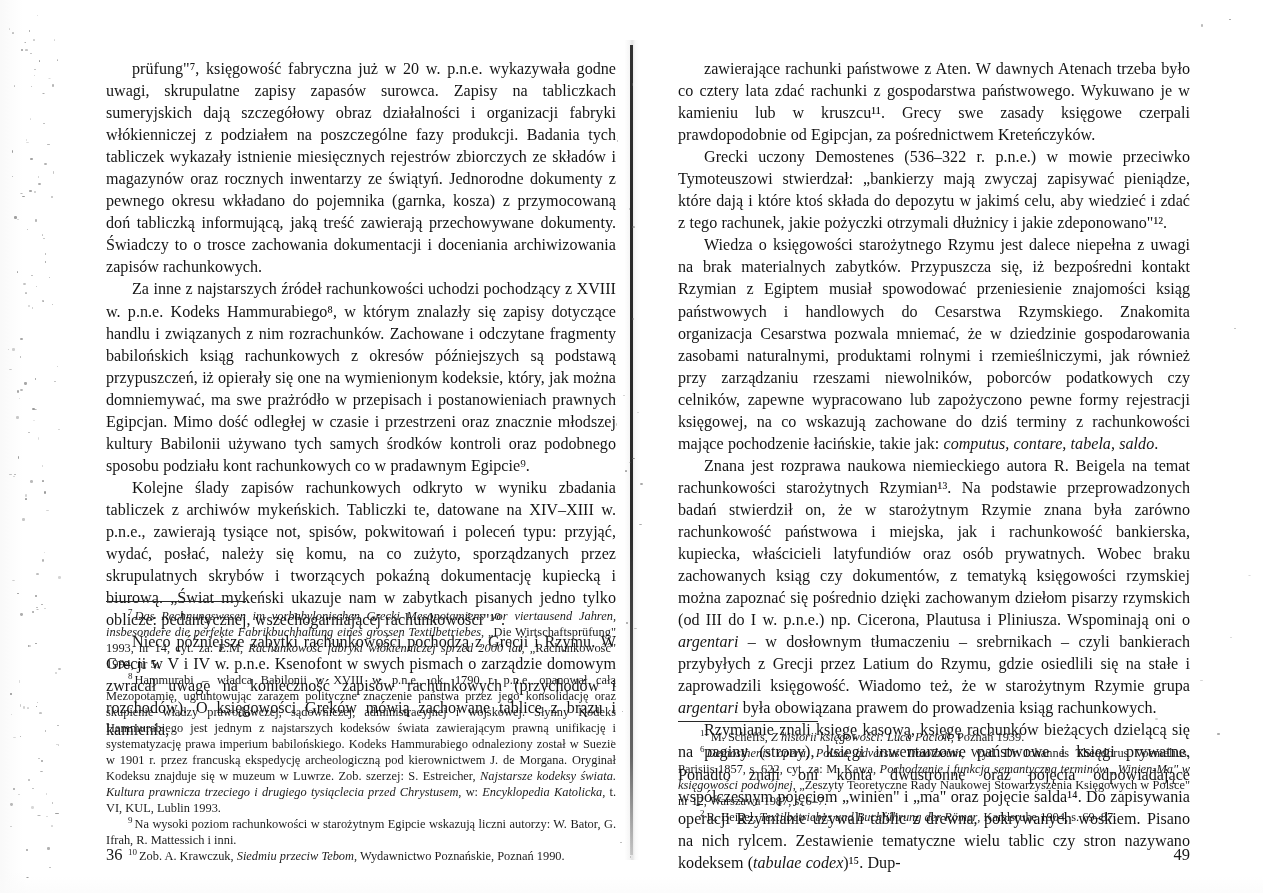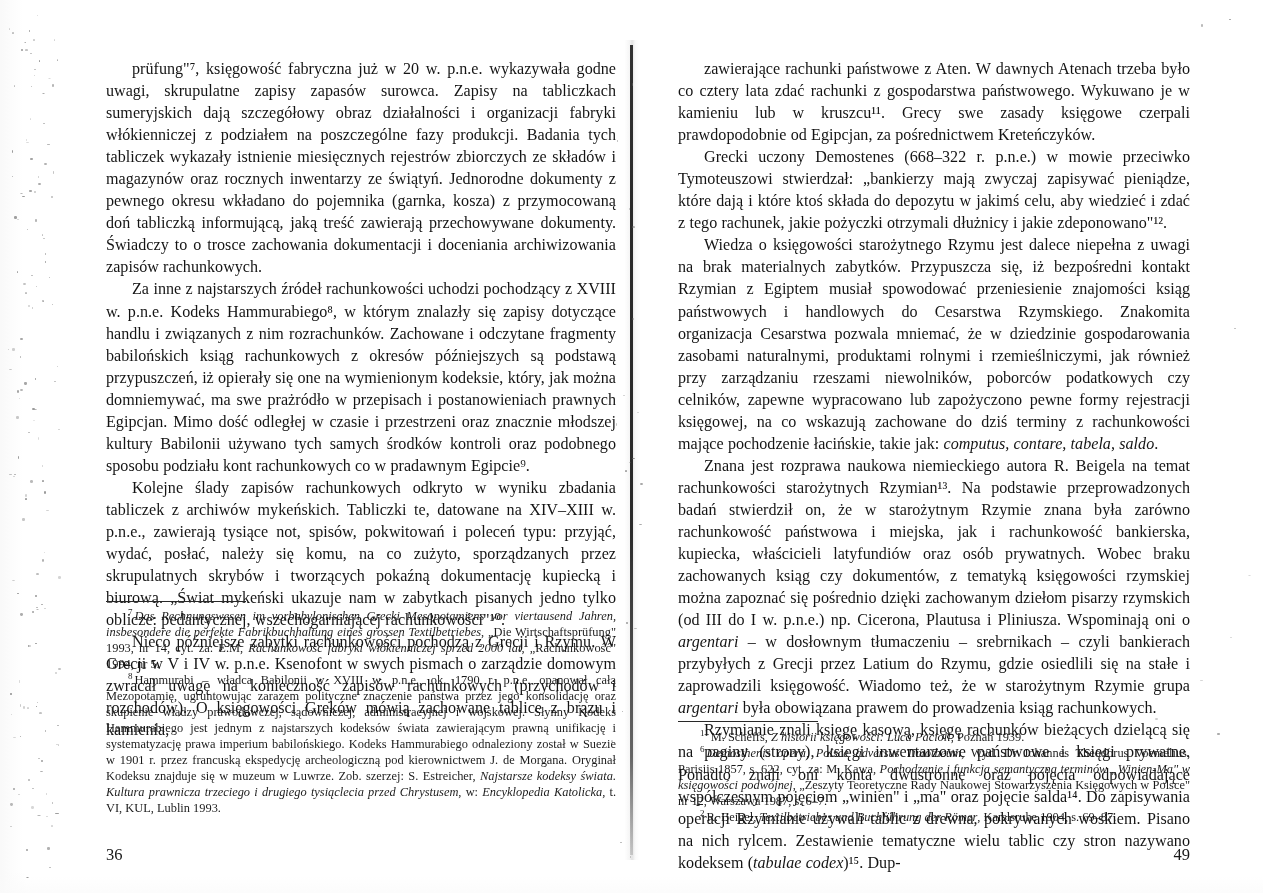--- a/index.html
+++ b/index.html
@@ -152,33 +152,35 @@
       <p class="body">Za inne z najstarszych źródeł rachunkowości uchodzi pochodzący z XVIII w. p.n.e. Kodeks Hammurabiego⁸, w którym znalazły się zapisy dotyczące handlu i związanych z nim rozrachunków. Zachowane i odczytane fragmenty babilońskich ksiąg rachunkowych z okresów późniejszych są podstawą przypuszczeń, iż opierały się one na wymienionym kodeksie, który, jak można domniemywać, ma swe prażródło w przepisach i postanowieniach prawnych Egipcjan. Mimo dość odległej w czasie i przestrzeni oraz znacznie młodszej kultury Babilonii używano tych samych środków kontroli oraz podobnego sposobu podziału kont rachunkowych co w pradawnym Egipcie⁹.</p>
       <p class="body">Kolejne ślady zapisów rachunkowych odkryto w wyniku zbadania tabliczek z archiwów mykeńskich. Tabliczki te, datowane na XIV–XIII w. p.n.e., zawierają tysiące not, spisów, pokwitowań i poleceń typu: przyjąć, wydać, posłać, należy się komu, na co zużyto, sporządzanych przez skrupulatnych skrybów i tworzących pokaźną dokumentację kupiecką i biurową. „Świat mykeński ukazuje nam w zabytkach pisanych jedno tylko oblicze: pedantycznej, wszechogarniającej rachunkowości"¹⁰.</p>
       <p class="body">Nieco późniejsze zabytki rachunkowości pochodzą z Grecji i Rzymu. W Grecji w V i IV w. p.n.e. Ksenofont w swych pismach o zarządzie domowym zwracał uwagę na konieczność zapisów rachunkowych (przychodów i rozchodów). O księgowości Greków mówią zachowane tablice z brązu i kamienia,</p>
     </div>
 
     <div class="fn-rule"></div>
 
     <div class="footnotes">
       <p class="fn"><sup class="fnmark">7</sup><i>Das Rechnungswesen im vorbabylonischen Grecki Mesopotamiens vor viertausend Jahren, insbesondere die perfekte Fabrikbuchhaltung eines grossen Textilbetriebes</i><span>, „Die Wirtschaftsprüfung" 1993, nr 14, cyt. za: E.M, </span><i>Rachunkowość fabryki włókienniczej sprzed 2000 lat</i><span>, „Rachunkowość" 1994, nr 5.</span></p>
       <p class="fn"><sup class="fnmark">8</sup><span>Hammurabi – władca Babilonii w XVIII w. p.n.e., ok. 1790 r. p.n.e. opanował całą Mezopotamię, ugruntowując zarazem polityczne znaczenie państwa przez jego konsolidację oraz skupienie władzy prawodawczej, sądowniczej, administracyjnej i wojskowej. Słynny Kodeks Hammurabiego jest jednym z najstarszych kodeksów świata zawierającym prawną unifikację i systematyzację prawa imperium babilońskiego. Kodeks Hammurabiego odnaleziony został w Suezie w 1901 r. przez francuską ekspedycję archeologiczną pod kierownictwem J. de Morgana. Oryginał Kodeksu znajduje się w muzeum w Luwrze. Zob. szerzej: S. Estreicher, </span><i>Najstarsze kodeksy świata. Kultura prawnicza trzeciego i drugiego tysiąclecia przed Chrystusem</i><span>, w: </span><i>Encyklopedia Katolicka</i><span>, t. VI, KUL, Lublin 1993.</span></p>
+      <p class="fn"><sup class="fnmark">9</sup><span>Na wysoki poziom rachunkowości w starożytnym Egipcie wskazują liczni autorzy: W. Bator, G. Ifrah, R. Mattessich i inni.</span></p>
+      <p class="fn"><sup class="fnmark">10</sup><span>Zob. A. Krawczuk, </span><i>Siedmiu przeciw Tebom</i><span>, Wydawnictwo Poznańskie, Poznań 1990.</span></p>
     </div>
 
     <div class="folio">36</div>
   </div>
 
   <div class="gutter-soft"></div>
   <div class="gutter"></div>
 
   <div class="page page-right">
 
     <div class="textblock">
       <p class="body">zawierające rachunki państwowe z Aten. W dawnych Atenach trzeba było co cztery lata zdać rachunki z gospodarstwa państwowego. Wykuwano je w kamieniu lub w kruszcu¹¹. Grecy swe zasady księgowe czerpali prawdopodobnie od Egipcjan, za pośrednictwem Kreteńczyków.</p>
-      <p class="body">Grecki uczony Demostenes (668–322 r. p.n.e.) w mowie przeciwko Tymoteuszowi stwierdzał: „bankierzy mają zwyczaj zapisywać pieniądze, które dają i które ktoś składa do depozytu w jakimś celu, aby wiedzieć i zdać z tego rachunek, jakie pożyczki otrzymali dłużnicy i jakie zdeponowano"¹².</p>
+      <p class="body">Grecki uczony Demostenes (536–322 r. p.n.e.) w mowie przeciwko Tymoteuszowi stwierdzał: „bankierzy mają zwyczaj zapisywać pieniądze, które dają i które ktoś składa do depozytu w jakimś celu, aby wiedzieć i zdać z tego rachunek, jakie pożyczki otrzymali dłużnicy i jakie zdeponowano"¹².</p>
       <p class="body">Wiedza o księgowości starożytnego Rzymu jest dalece niepełna z uwagi na brak materialnych zabytków. Przypuszcza się, iż bezpośredni kontakt Rzymian z Egiptem musiał spowodować przeniesienie znajomości ksiąg państwowych i handlowych do Cesarstwa Rzymskiego. Znakomita organizacja Cesarstwa pozwala mniemać, że w dziedzinie gospodarowania zasobami naturalnymi, produktami rolnymi i rzemieślniczymi, jak również przy zarządzaniu rzeszami niewolników, poborców podatkowych czy celników, zapewne wypracowano lub zapożyczono pewne formy rejestracji księgowej, na co wskazują zachowane do dziś terminy z rachunkowości mające pochodzenie łacińskie, takie jak: <i>computus, contare, tabela, saldo</i>.</p>
       <p class="body">Znana jest rozprawa naukowa niemieckiego autora R. Beigela na temat rachunkowości starożytnych Rzymian¹³. Na podstawie przeprowadzonych badań stwierdził on, że w starożytnym Rzymie znana była zarówno rachunkowość państwowa i miejska, jak i rachunkowość bankierska, kupiecka, właścicieli latyfundiów oraz osób prywatnych. Wobec braku zachowanych ksiąg czy dokumentów, z tematyką księgowości rzymskiej można zapoznać się pośrednio dzięki zachowanym dziełom pisarzy rzymskich (od III do I w. p.n.e.) np. Cicerona, Plautusa i Pliniusza. Wspominają oni o <i>argentari</i> – w dosłownym tłumaczeniu – srebrnikach – czyli bankierach przybyłych z Grecji przez Latium do Rzymu, gdzie osiedlili się na stałe i zaprowadzili księgowość. Wiadomo też, że w starożytnym Rzymie grupa <i>argentari</i> była obowiązana prawem do prowadzenia ksiąg rachunkowych.</p>
       <p class="body">Rzymianie znali księgę kasową, księgę rachunków bieżących dzielącą się na paginy (strony), księgi inwentarzowe państwowe i księgi prywatne. Ponadto znali oni konta dwustronne oraz pojęcia odpowiadające współczesnym pojęciom „winien" i „ma" oraz pojęcie salda¹⁴. Do zapisywania operacji Rzymianie używali tablic z drewna, pokrywanych woskiem. Pisano na nich rylcem. Zestawienie tematyczne wielu tablic czy stron nazywano kodeksem (<i>tabulae codex</i>)¹⁵. Dup-</p>
     </div>
 
     <div class="fn-rule"></div>
 
     <div class="footnotes">
       <p class="fn"><sup class="fnmark">11</sup><span>M. Scheffs, </span><i>Z historii księgowości: Luca Pacioli</i><span>, Poznań 1939.</span></p>
       <p class="fn"><sup class="fnmark">6</sup><i>Demosthenis opera, Polsce adversus Timotheum</i><span>, Wyd. Dr Johannes Theodorus Voemelius, Parisiis 1857, s. 622, cyt. za: M. Kawa, </span><i>Pochodzenie i funkcja semantyczna terminów „Winien-Ma" w księgowości podwójnej</i><span>, „Zeszyty Teoretyczne Rady Naukowej Stowarzyszenia Księgowych w Polsce" nr 12, Warszawa 1987, s. 6–7.</span></p>

